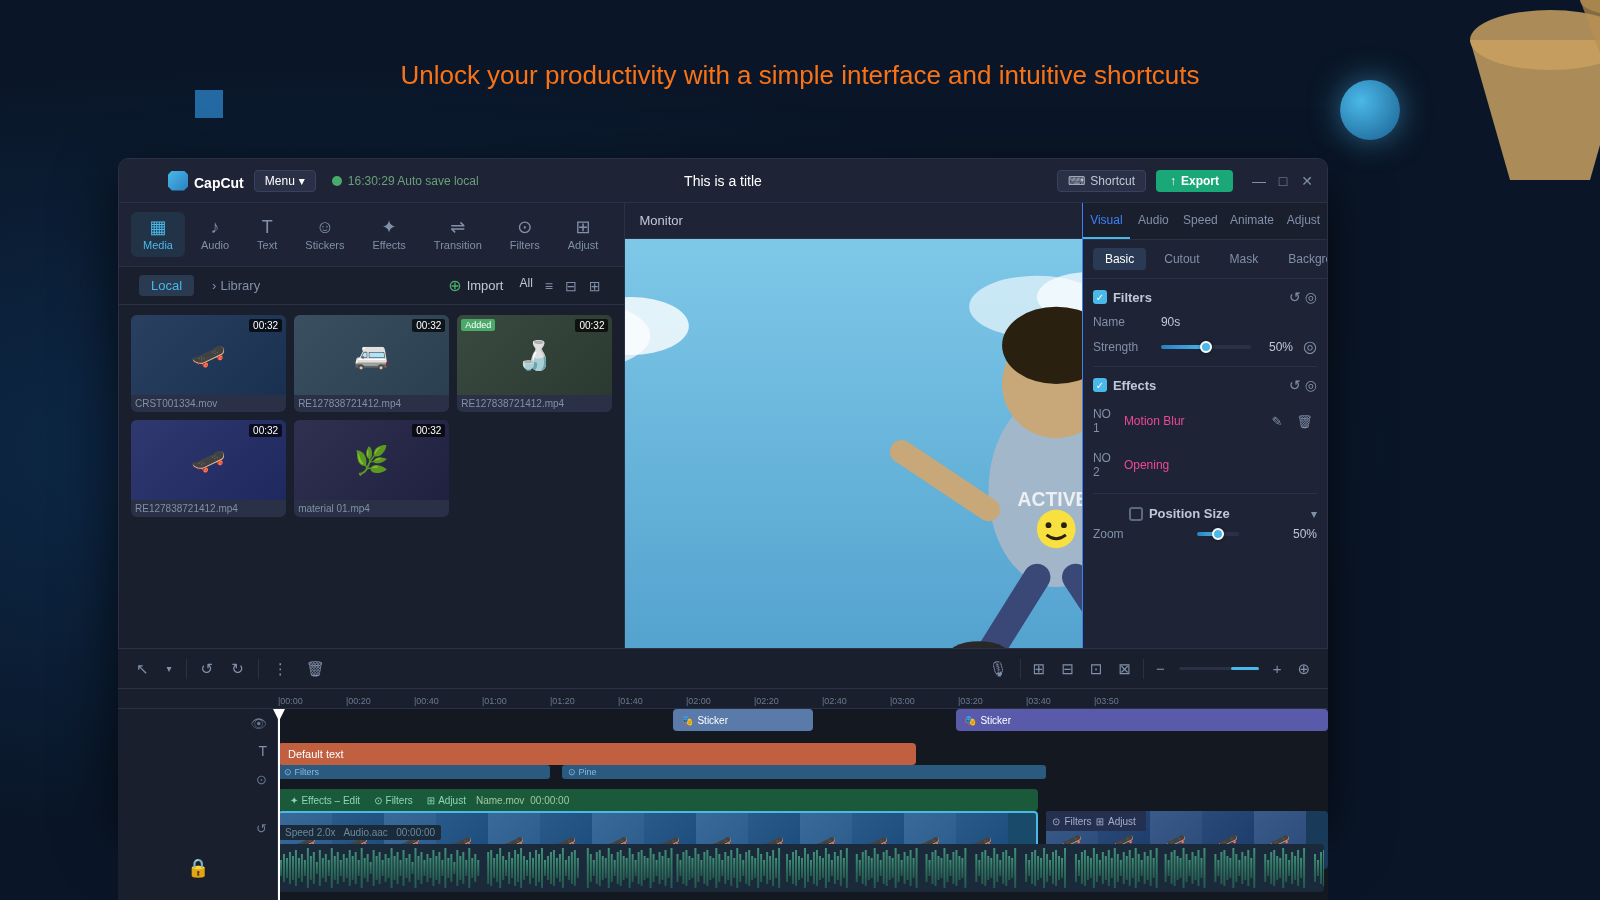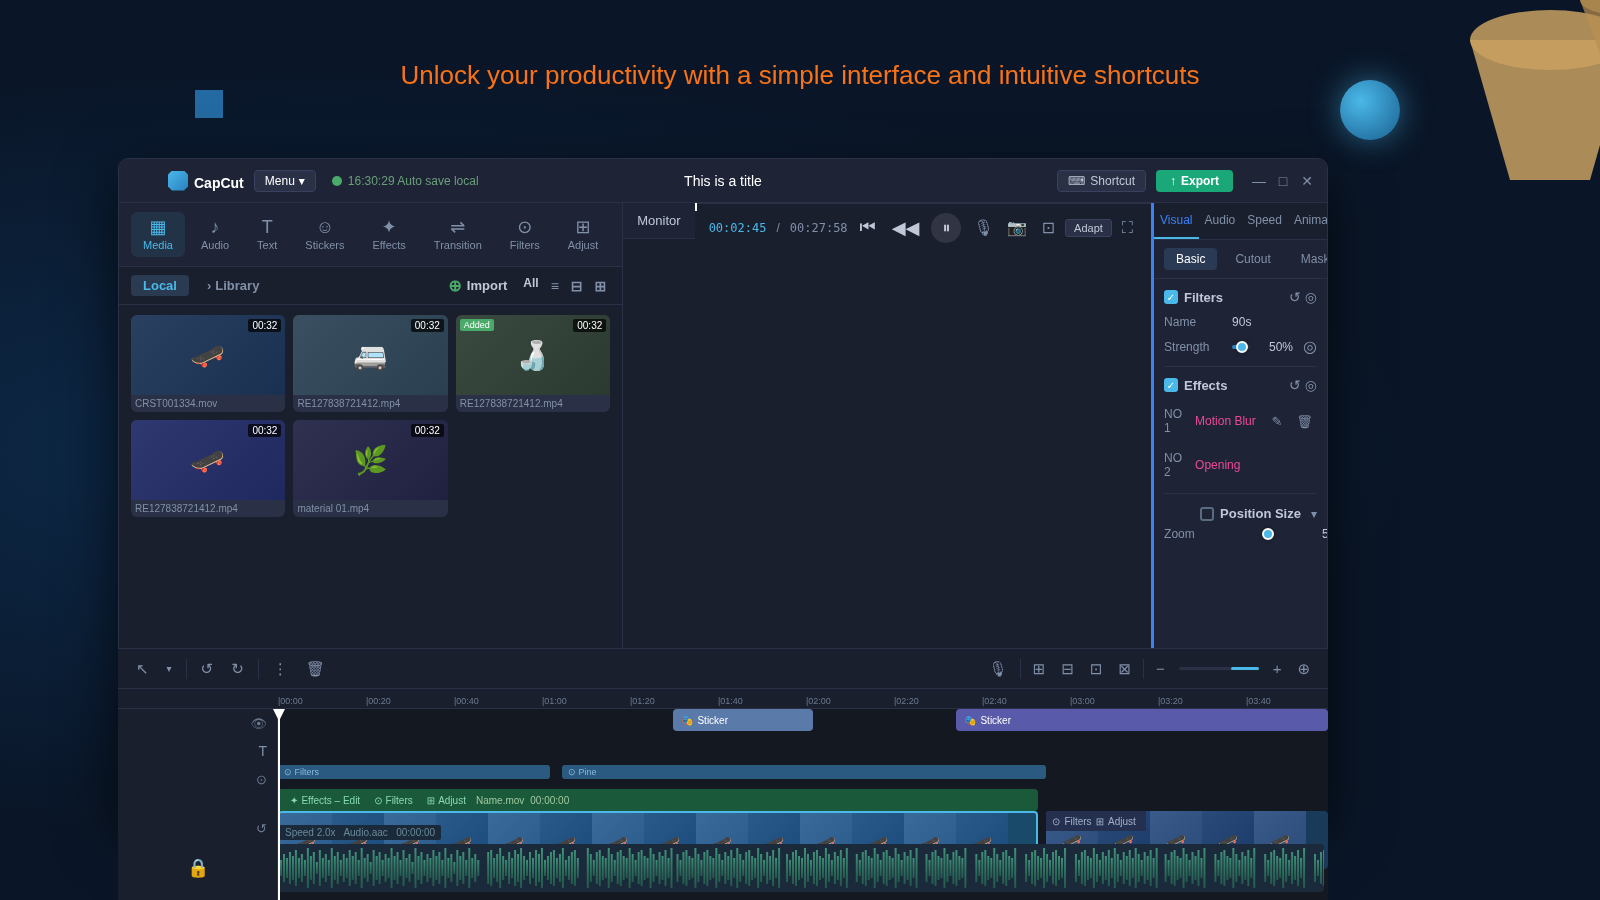--- a/index.html
+++ b/index.html
@@ -275,24 +275,23 @@
     .media-panel {
       flex: 1;
       overflow: hidden;
       display: flex;
       flex-direction: column;
     }
 
     .media-header {
       display: flex;
       align-items: center;
-      padding: 8px 12px;
+      padding: 8px 20px;
       gap: 10px;
       border-bottom: 1px solid #2a3045;
-      font-weight: bold;
     }
 
     .local-tab {
       background: #2a3a50;
       color: #4ab8e8;
       border-radius: 4px;
       padding: 3px 12px;
       font-size: 13px;
       cursor: pointer;
     }
@@ -404,22 +403,23 @@
       font-size: 10px;
       padding: 3px 4px;
       white-space: nowrap;
       overflow: hidden;
       text-overflow: ellipsis;
     }
 
     
     .center-panel {
       flex: 1;
-      border-right: 3px solid #3b82f6;
-      display: flex;
+      border-right: 1px solid #3b82f6;
+      display: flex;
+      flex-direction: column;
     }
 
     .monitor-header {
       height: 36px;
       background: #1e2436;
       display: flex;
       align-items: center;
       padding: 0 14px;
       border-bottom: 1px solid #2a3045;
       color: #c0c8d8;
@@ -791,21 +791,21 @@
     }
 
     .ruler-marks {
       display: flex;
       gap: 0;
     }
 
     .ruler-mark {
       color: #6a7a90;
       font-size: 9px;
-      width: 88px;
+      width: 68px;
       flex-shrink: 0;
       padding-bottom: 2px;
     }
 
     
     .timeline-content {
       position: relative;
       height: calc(100% - 60px);
       overflow: hidden;
     }
@@ -1426,20 +1426,23 @@
     <div class="sticker-clip sticker-clip-1">
       <span>🎭</span>
       <span>Sticker</span>
     </div>
 
     <div class="sticker-clip sticker-clip-2">
       <span>🎭</span>
       <span>Sticker</span>
     </div>
 
+    <div class="text-track-clip">
+      <span>Default text</span>
+    </div>
 
     <div style="position:absolute; left:160px; top:56px; display:flex; gap:4px;">
       <div class="filter-clip-1">
         <span>⊙</span>
         <span>Filters</span>
       </div>
       <div class="filter-clip-2">
         <span>⊙</span>
         <span>Pine</span>
       </div>

